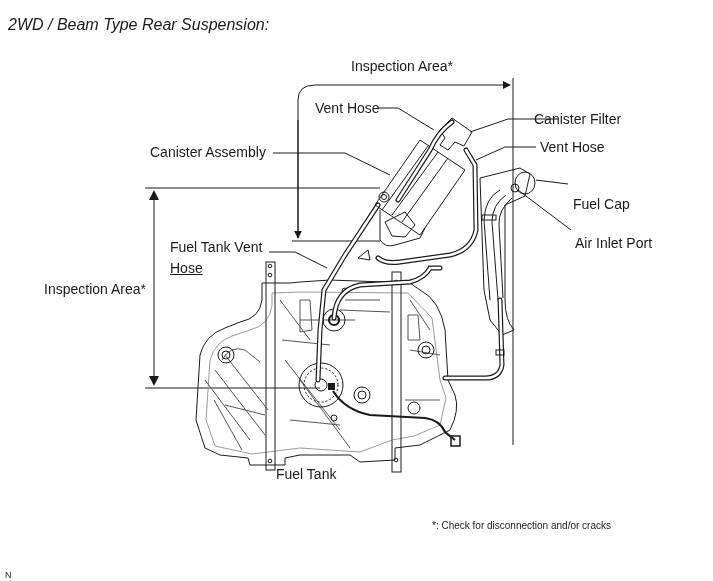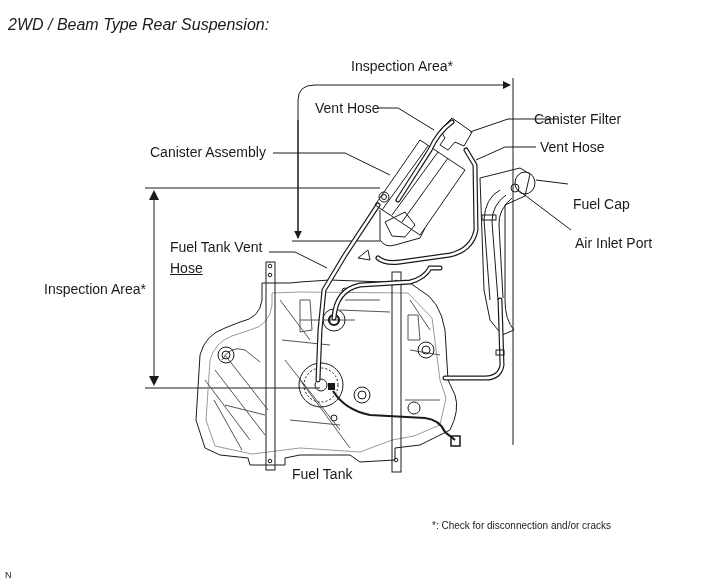--- a/index.html
+++ b/index.html
@@ -134,16 +134,16 @@
 <div class="txt" style="left:351px; top:59px;">Inspection Area*</div>
 <div class="txt" style="left:44px; top:282px;">Inspection Area*</div>
 <div class="txt" style="left:315px; top:101px;">Vent Hose</div>
 <div class="txt" style="left:534px; top:112px;">Canister Filter</div>
 <div class="txt" style="left:540px; top:140px;">Vent Hose</div>
 <div class="txt" style="left:150px; top:145px;">Canister Assembly</div>
 <div class="txt" style="left:573px; top:177px;margin-top:20px;">Fuel Cap</div>
 <div class="txt" style="left:575px; top:236px;">Air Inlet Port</div>
 <div class="txt" style="left:170px; top:240px;">Fuel Tank Vent</div>
 <div class="txt" style="left:170px; top:261px;text-decoration:underline;">Hose</div>
-<div class="txt" style="left:292px; top:467px;text-align:right;">Fuel Tank</div>
+<div class="txt" style="left:276px; top:467px;text-align:right;">Fuel Tank</div>
 
 <div class="txt footnote" style="left:432px; top:518px;">*: Check for disconnection and/or cracks</div>
 <div class="txt tag">N</div>
 
 </body></html>

